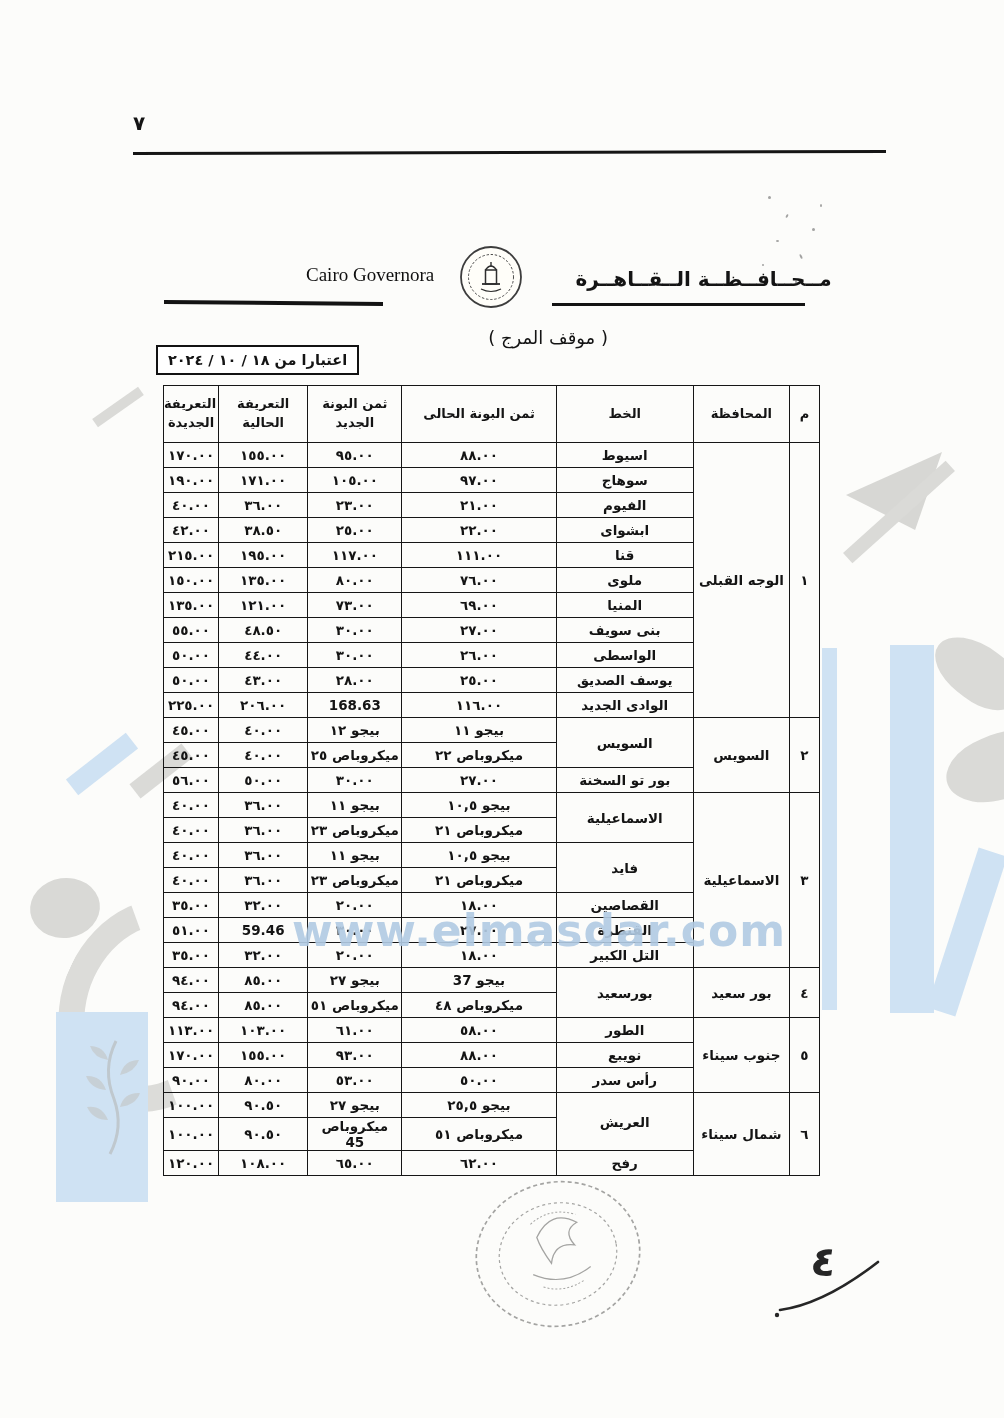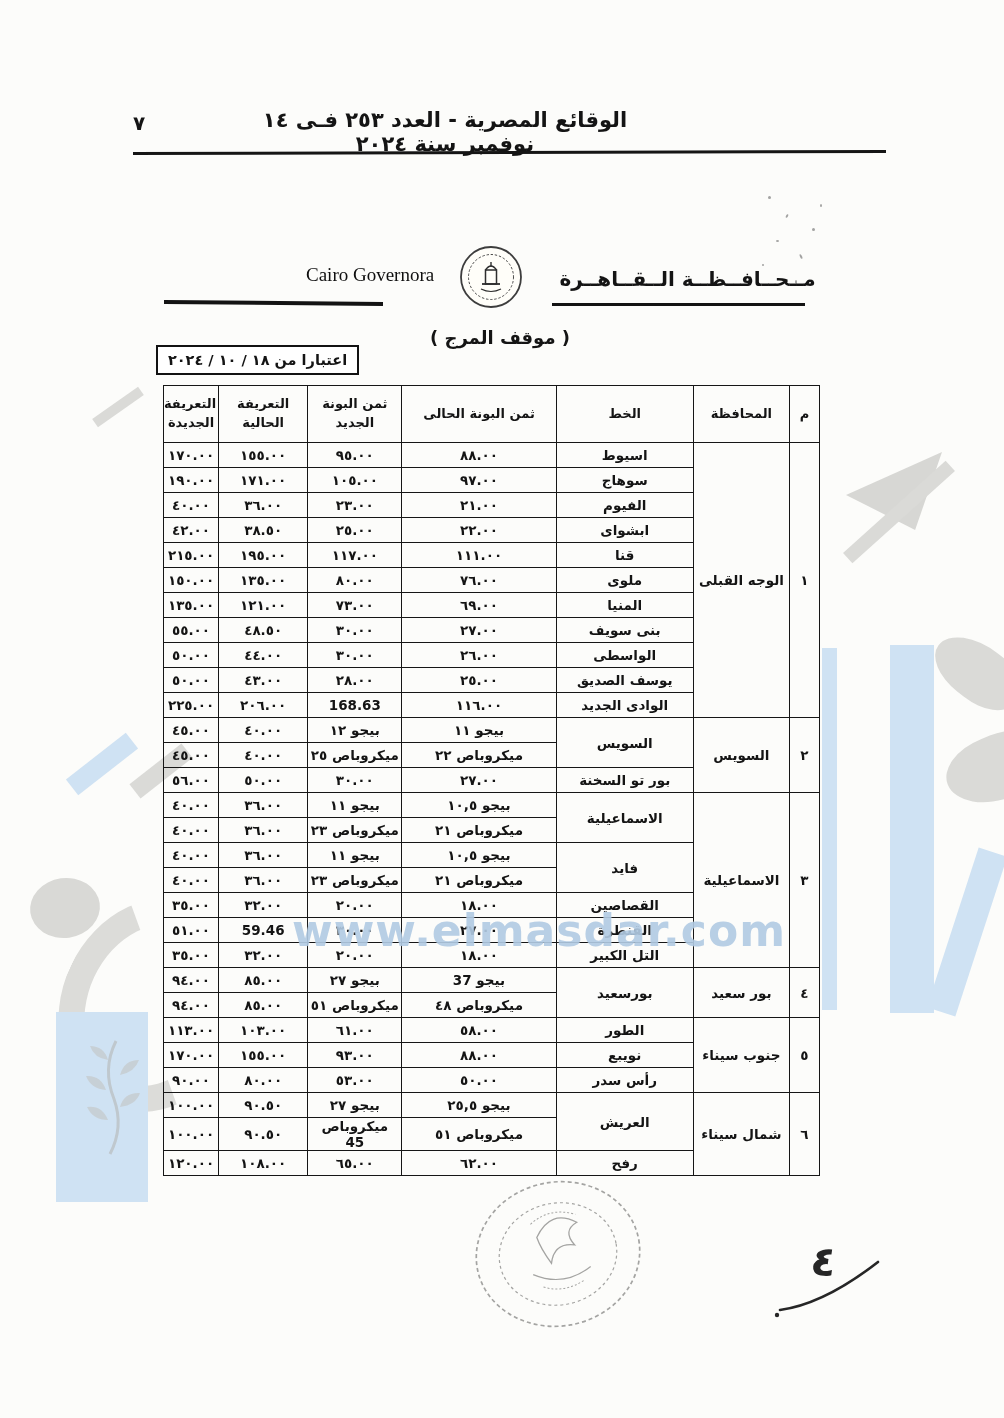--- a/index.html
+++ b/index.html
@@ -21,35 +21,35 @@
     position:absolute; left:133px; top:151px; width:753px; height:3px;
     background:#151515; transform:rotate(-.15deg);
   }
   
   .org-en{
     position:absolute; left:306px; top:264px;
     font-family:"Liberation Serif", serif; font-size:19px; color:#101010;
   }
   .seal{ position:absolute; left:459px; top:245px; width:64px; height:64px; }
   .org-ar{
-    position:absolute; left:550px; top:267px; width:275px;
+    position:absolute; left:566px; top:267px; width:275px;
     font-size:20px; font-weight:bold; direction:rtl; text-align:center;
     white-space:nowrap;
   }
   .rule-left{
     position:absolute; left:164px; top:301px; width:219px; height:3.5px;
     background:#131313; transform:rotate(.5deg);
   }
   .rule-right{
     position:absolute; left:552px; top:303px; width:253px; height:3px;
     background:#131313;
   }
   .station-title{
     position:absolute; left:392px; top:327px; width:216px;
-    font-size:18px; font-weight:bold; text-align:center; direction:rtl;
+    font-size:18px; font-weight:normal; direction:rtl;
   }
   .effective-box{
     position:absolute; left:156px; top:345px; width:199px; height:26px;
     border:2.5px solid #121212; background:#fff;
     font-size:14.5px; font-weight:bold; line-height:26px; text-align:center;
     direction:rtl; z-index:3;
   }
   
   .tbl-wrap{ position:absolute; left:163px; top:385px; z-index:2; }
   table.tariff{
@@ -90,21 +90,20 @@
   .speck{ position:absolute; background:#5a5a5a; border-radius:50%; opacity:.55; z-index:1;}
   .stamp{ position:absolute; left:468px; top:1172px; width:180px; height:165px; z-index:4; opacity:.8;}
   .handmark{ position:absolute; left:768px; top:1228px; width:120px; height:95px; z-index:4; }
   .emblem{ position:absolute; left:78px; top:1035px; width:70px; height:125px; z-index:1; opacity:.55; }
 </style>
 </head>
 <body>
 
 <div class="page">
 
-  <div class="gz-title">الوقائع المصرية - العدد ٢٥٣ فـى ١٤ نوفمبر سنة ٢٠٢٤</div>
   <div class="pg-num">٧</div>
   <div class="hr-top"></div>
 
   <div class="wm wm-gray" style="left:90px;top:402px;width:56px;height:10px;transform:rotate(-35deg);"></div>
   <div class="wm wm-tri"></div>
   <div class="wm wm-gray" style="left:830px;top:505px;width:138px;height:14px;transform:rotate(-42deg);"></div>
   <div class="wm wm-bar" style="left:822px;top:648px;width:15px;height:362px;"></div>
   <div class="wm wm-bar" style="left:890px;top:645px;width:44px;height:368px;"></div>
   <div class="wm wm-gray" style="left:930px;top:645px;width:95px;height:55px;border-radius:60% 40% 50% 50%;transform:rotate(38deg);"></div>
   <div class="wm wm-gray" style="left:945px;top:735px;width:105px;height:65px;border-radius:50% 50% 40% 60%;transform:rotate(-22deg);"></div>

